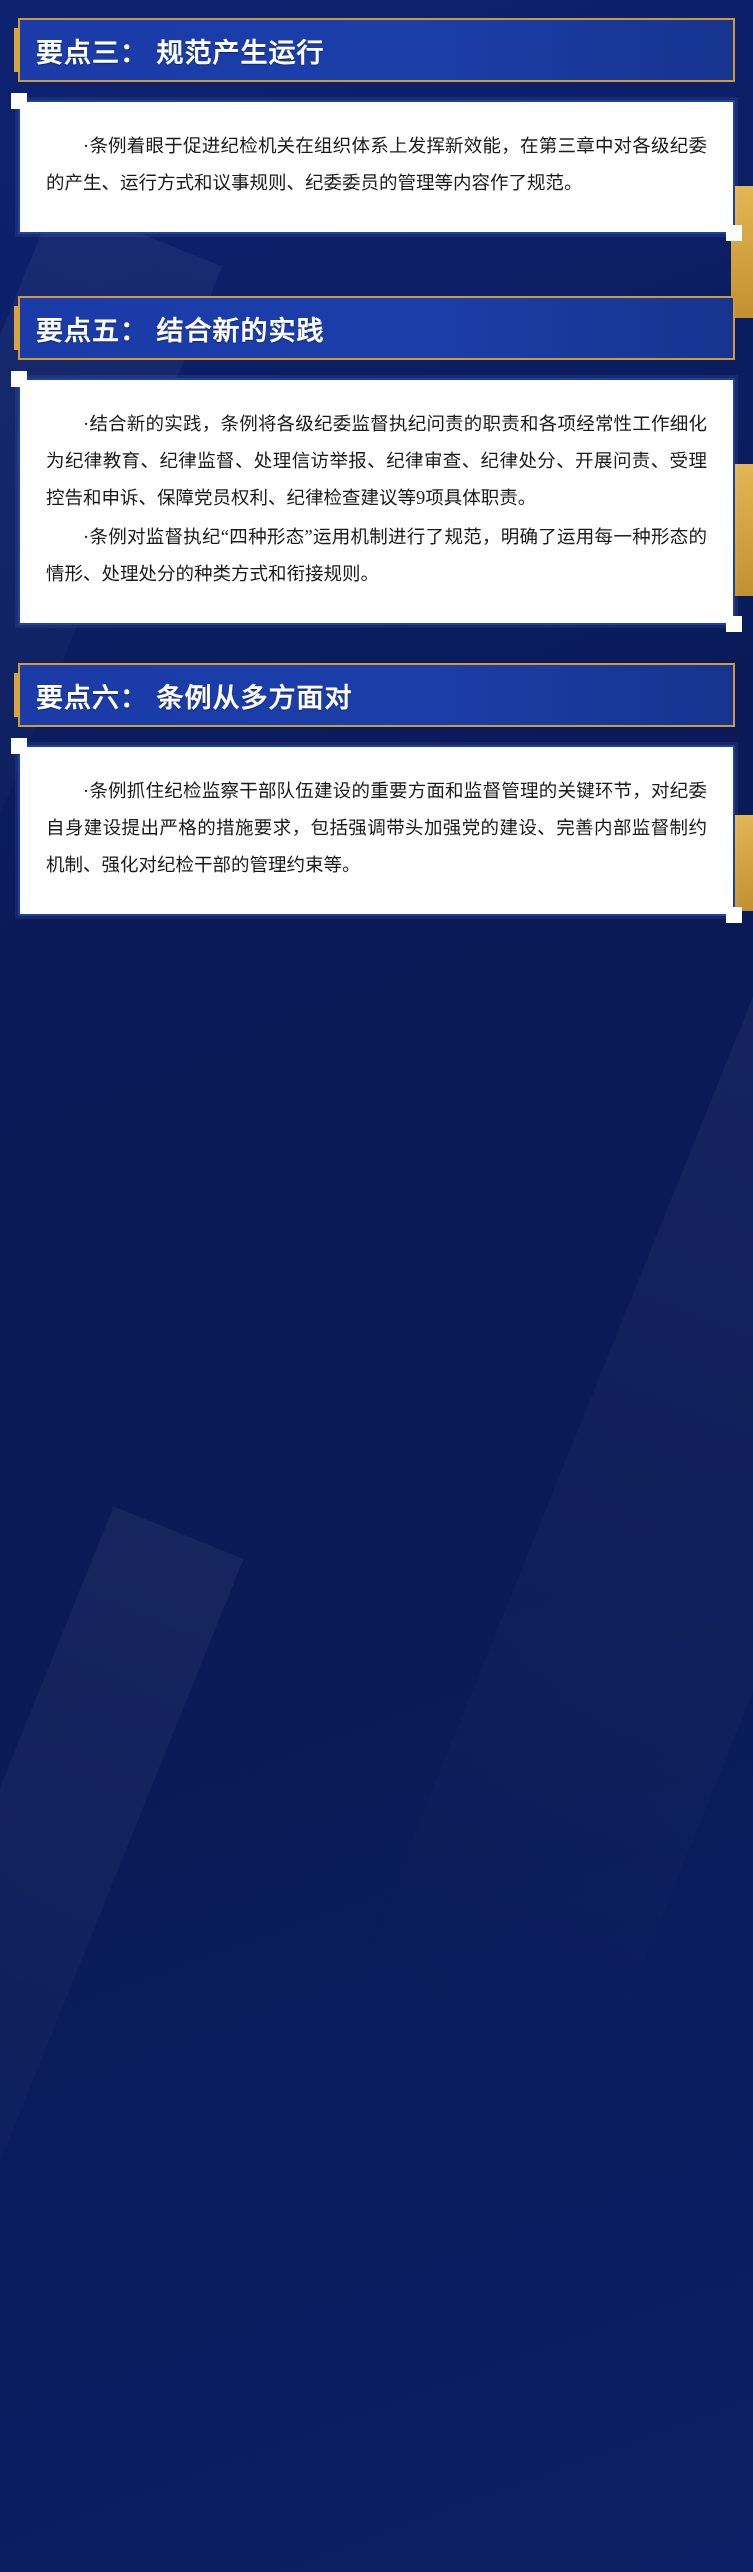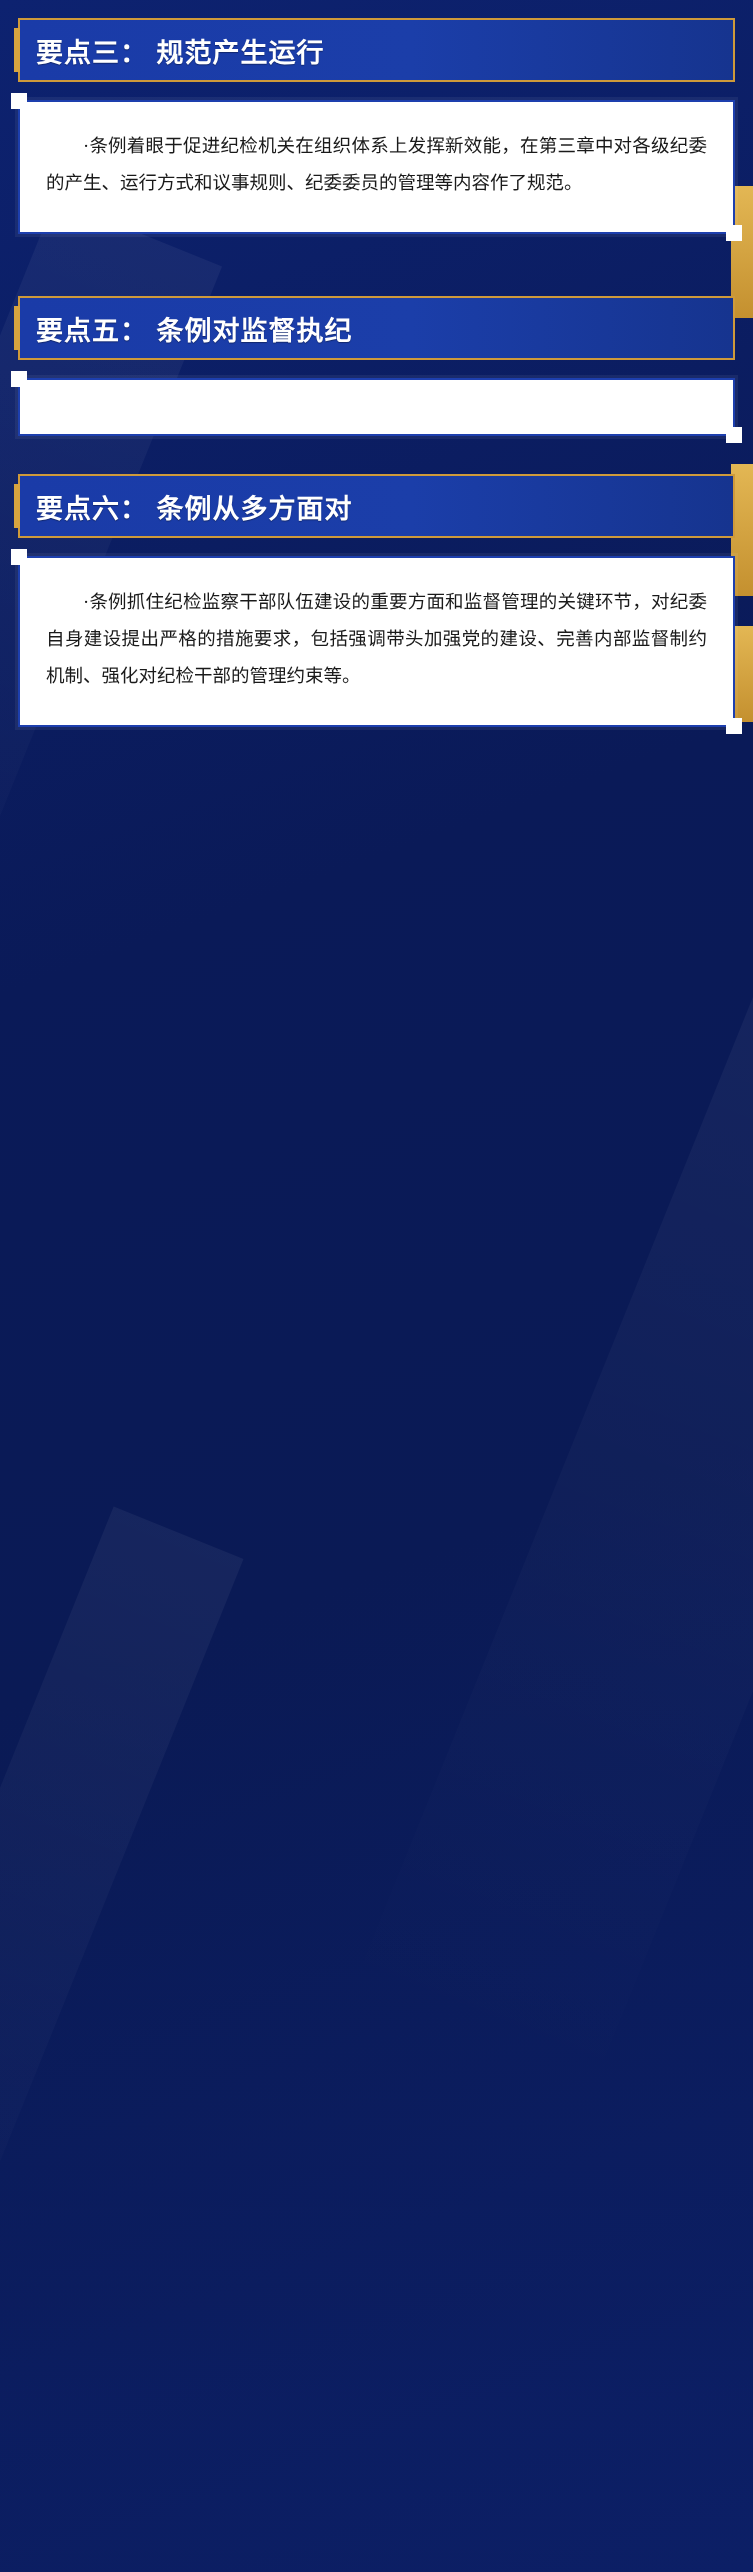--- a/index.html
+++ b/index.html
@@ -148,25 +148,27 @@
     </div>
   </div>
 
   <div class="bottom-spacer"></div>
 
 
   <div class="bottom-spacer"></div>
 
   <div class="section">
     <div class="heading">
-      <span class="heading-text">要点五： 条例对监督执纪</span>
+      <span class="heading-text">要点五： 结合新的实践</span>
     </div>
     <div class="card-wrap">
       <div class="gold-tab"></div>
       <div class="card">
+        <p class="para">·结合新的实践，条例将各级纪委监督执纪问责的职责和各项经常性工作细化为纪律教育、纪律监督、处理信访举报、纪律审查、纪律处分、开展问责、受理控告和申诉、保障党员权利、纪律检查建议等9项具体职责。</p>
+        <p class="para">·条例对监督执纪“四种形态”运用机制进行了规范，明确了运用每一种形态的情形、处理处分的种类方式和衔接规则。</p>
       </div>
     </div>
   </div>
 
   <div class="bottom-spacer"></div>
 
   <div class="section">
     <div class="heading">
       <span class="heading-text">要点六： 条例从多方面对</span>
     </div>

